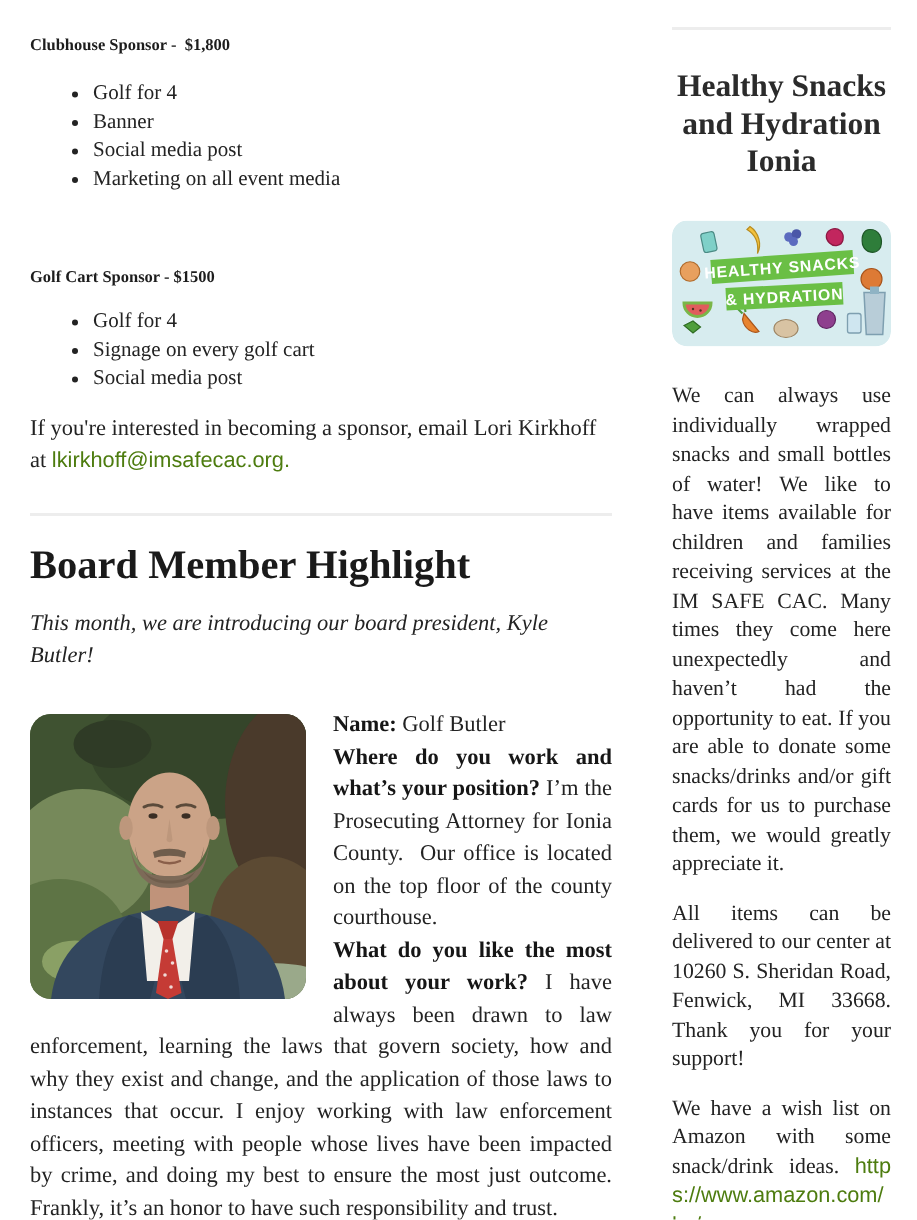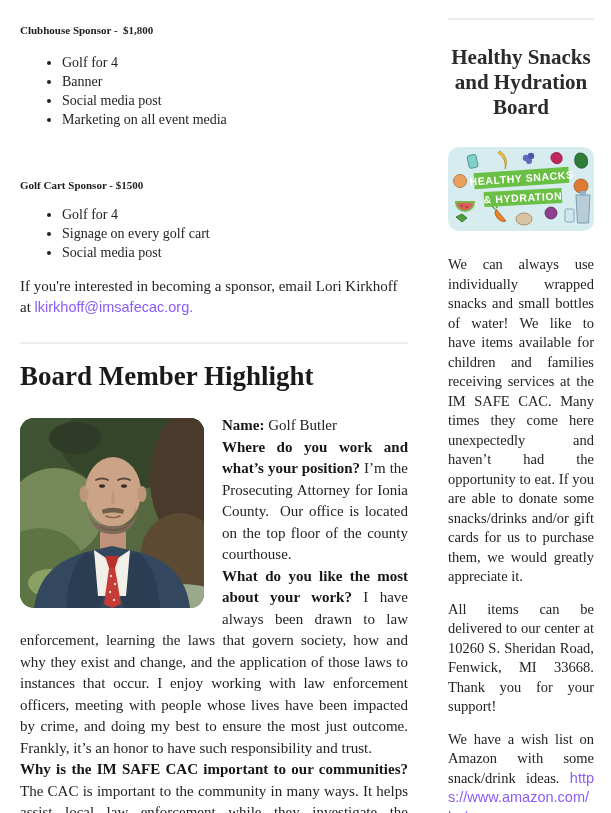--- a/index.html
+++ b/index.html
@@ -32,21 +32,21 @@
   }
   .tier-heading + ul { margin-top: 13px; }
   ul.benefits {
     margin-left: 42px; font-size: 14px; line-height: 19px;
   }
   ul.benefits li { margin-bottom: 0; }
   .tier2 { margin-top: 26px; font-family: Liberation Serif, serif; }
   .tier2 + ul { margin-top: 10px; }
   .contact { margin-top: 14px; font-size: 15px; line-height: 21px; }
   a.link {
-    color: #8b5cf6; text-decoration: none;
+    color: #4d7c0f; text-decoration: none;
     font-family: "Liberation Sans", sans-serif; font-size: 14.5px;
   }
   .highlight-title {
     margin-top: 18px; text-align: left;
     font-size: 27px; font-weight: bold; line-height: 28px; color: #1a1a1a;
   }
   .highlight-intro {
     margin-top: 16px; font-style: italic; font-size: 15px; line-height: 21px;
   }
   .highlight-body { margin-top: 25px; }
@@ -97,20 +97,21 @@
       <li>Social media post</li>
     </ul>
 
     <p class="contact"><span>If you're interested in becoming a sponsor, email Lori Kirkhoff at </span><a class="link" href="#"><span>lkirkhoff@imsafecac.org</span><span>.</span></a></p>
   </section>
 
   <hr class="divider">
 
   <section>
     <h1 class="highlight-title">Board Member Highlight</h1>
+    <p class="highlight-intro">This month, we are introducing our board president, Kyle Butler!</p>
 
     <div class="highlight-body">
       <div class="photo-wrap">
 
         <svg width="184" height="190" viewBox="0 0 184 190">
           <rect x="0" y="0" width="184" height="190" fill="#55683f"></rect>
           <ellipse cx="30" cy="40" rx="70" ry="55" fill="#3f5231"></ellipse>
           <ellipse cx="120" cy="25" rx="80" ry="45" fill="#35452a"></ellipse>
           <ellipse cx="175" cy="60" rx="45" ry="70" fill="#4a3a2b"></ellipse>
           <ellipse cx="160" cy="140" rx="40" ry="45" fill="#5c4a33"></ellipse>
@@ -158,21 +159,21 @@
       <p class="qa"><b>Where do you work and what’s your position?</b> <span>I’m the Prosecuting Attorney for Ionia County.&nbsp; Our office is located on the top floor of the county courthouse.</span></p>
       <p class="qa"><b>What do you like the most about your work?</b> <span>I have always been drawn to law enforcement, learning the laws that govern society, how and why they exist and change, and the application of those laws to instances that occur. I enjoy working with law enforcement officers, meeting with people whose lives have been impacted by crime, and doing my best to ensure the most just outcome. Frankly, it’s an honor to have such responsibility and trust.</span></p>
       <p class="qa"><b>Why is the IM SAFE CAC important to our communities?</b> <span>The CAC is important to the community in many ways. It helps assist local law enforcement while they investigate the underlying allegation and it assists victims and their families above and</span></p>
     </div>
   </section>
 </div>
 
 <div class="col-right">
   <hr class="divider">
 
-  <h2 class="right-title">Healthy Snacks and Hydration Board</h2>
+  <h2 class="right-title">Healthy Snacks and Hydration Ionia</h2>
 
   <div class="banner-wrap">
 
     <svg width="146" height="84" viewBox="0 0 146 84">
       <rect x="0" y="0" width="146" height="84" rx="10" fill="#d7ecef"></rect>
 
       <rect x="20" y="8" width="9" height="13" rx="2" fill="#7fd0c8" stroke="#4a8a84" stroke-width="0.8" transform="rotate(-12 24 14)"></rect>
       <path d="M52,4 C58,8 60,16 57,22 C58,14 55,9 50,6 Z" fill="#f2c13d" stroke="#b88c1e" stroke-width="0.8"></path>
       <circle cx="78" cy="11" r="3.2" fill="#5b6bbf"></circle>
         <circle cx="83" cy="9" r="3.2" fill="#4a57a8"></circle>

